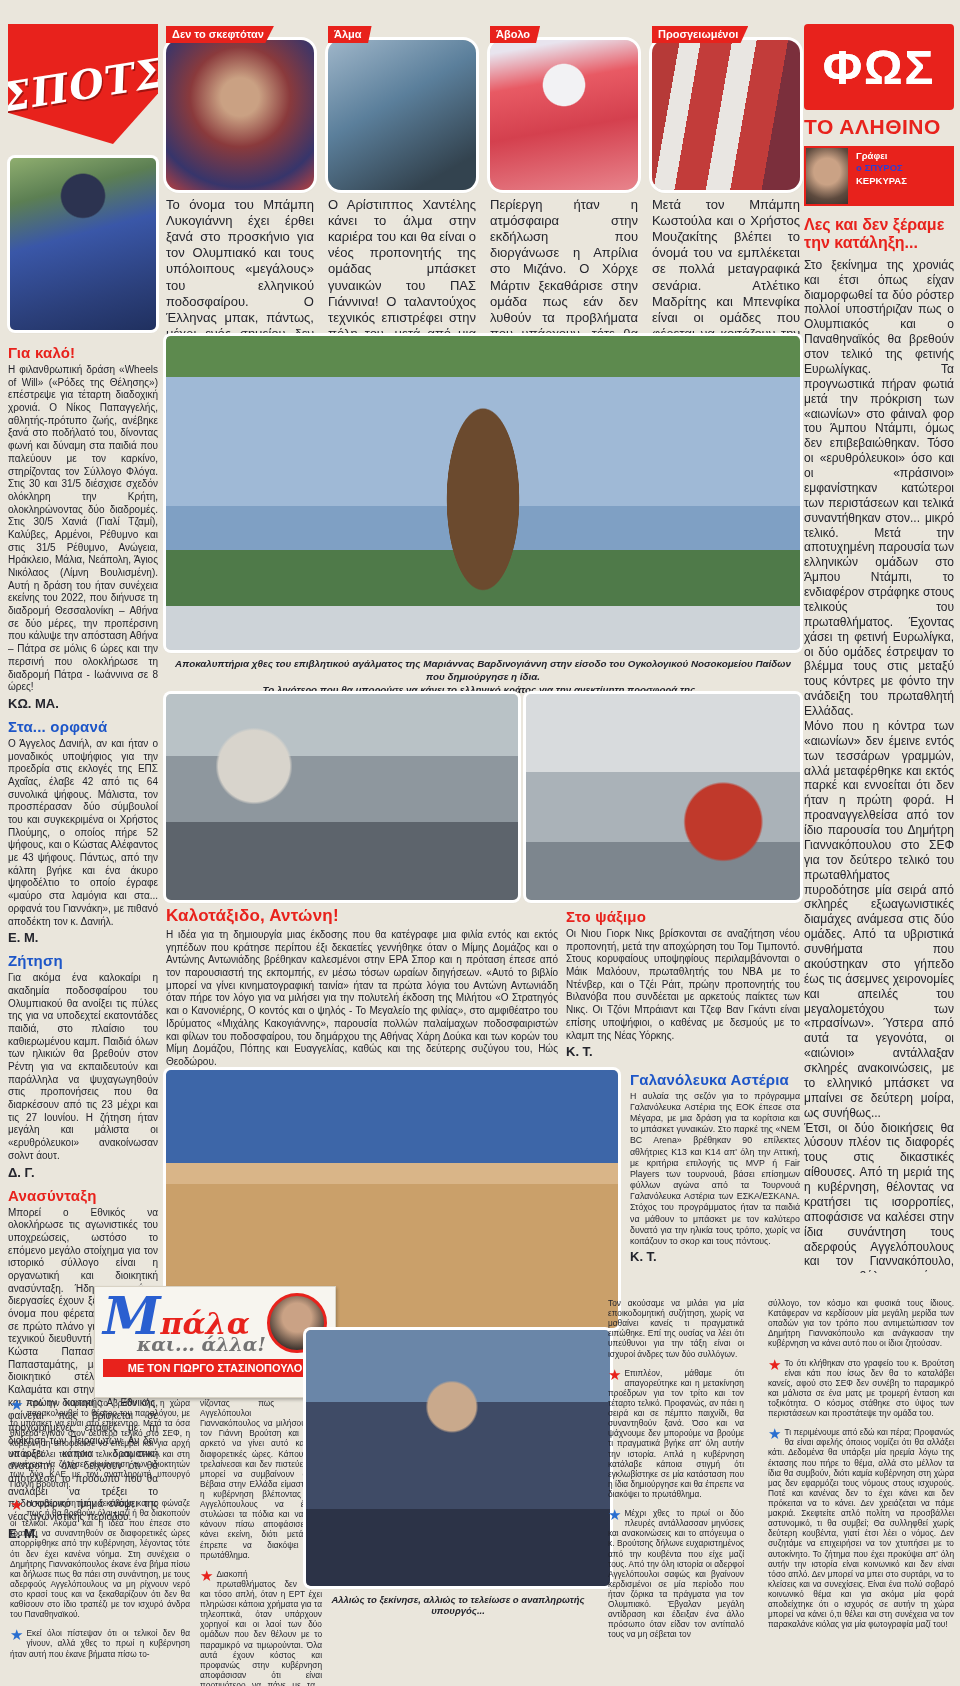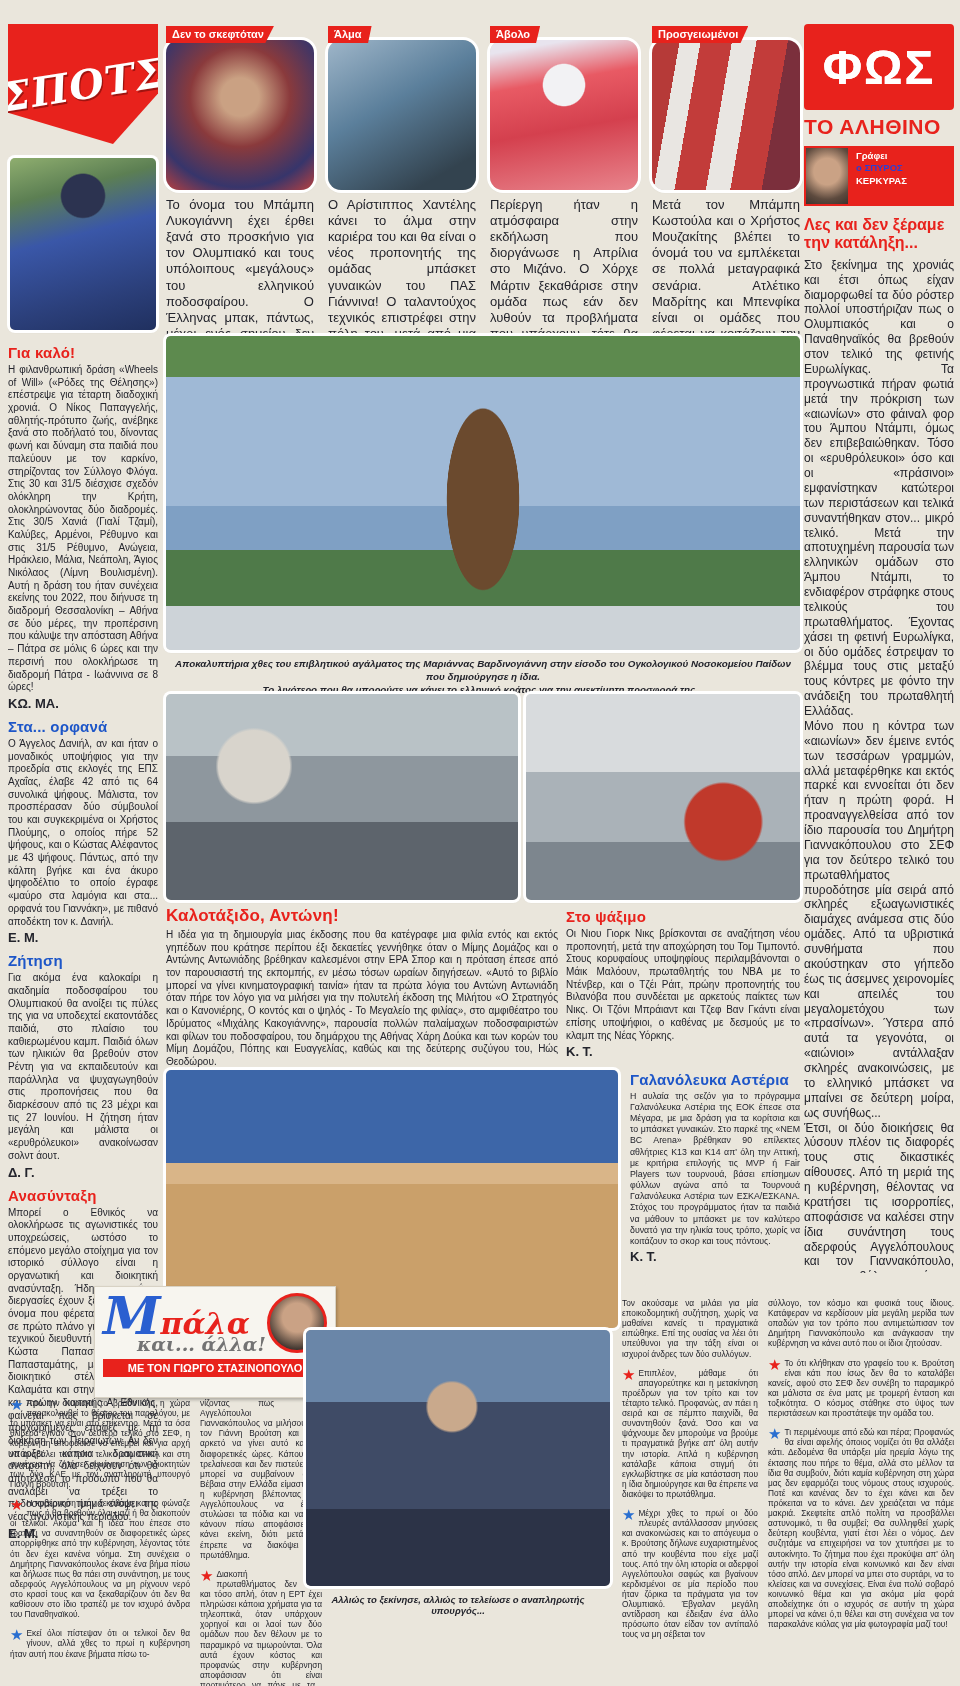--- a/index.html
+++ b/index.html
@@ -77,21 +77,21 @@
   .bala-rest{font-size:30px;font-weight:bold;color:#e8221c;}
   .bala-sub{display:block;font-size:19px;font-weight:bold;color:#737373;margin:-4px 0 0 34px;}
   .bala-photo{width:54px;height:54px;border-radius:50%;border:3px solid #e8221c;
       background:radial-gradient(circle at 50% 40%,#caa285 34%,#403630 75%,#26201c 100%);}
   .bala-bar{margin:6px 8px 0;background:#e8221c;color:#fff;font-weight:bold;font-size:11px;
       text-align:center;padding:3px 8px;}
   .bcol{position:absolute;}
   .bcol p{font-size:8.3px;line-height:1.22;text-align:justify;margin:0 0 9px;}
   .bcolA{left:10px;top:1398px;width:180px;}
   .bcolB{left:200px;top:1398px;width:122px;}
-  .bcolC{left:622px;top:1298px;width:136px;}
+  .bcolC{left:608px;top:1298px;width:136px;}
   .bcolD{left:768px;top:1298px;width:186px;}
   .star{float:left;font-size:15px;line-height:.9;margin:0 3px 0 0;}
   .star.sb::before{content:"★";color:#2a6fd0;}
   .star.sr::before{content:"★";color:#e8221c;}
   .ert-photo{position:absolute;left:306px;top:1330px;width:304px;height:256px;background:
       radial-gradient(circle at 48% 30%,#c9a98c 0 10%,transparent 11%),
       linear-gradient(180deg,#6a86a8 0 28%,#3f4b66 28% 70%,#2c3347 70% 100%);}
   .ert-caption{position:absolute;left:306px;top:1594px;width:304px;text-align:center;
       font-style:italic;font-weight:bold;font-size:9.5px;}
 </style>

